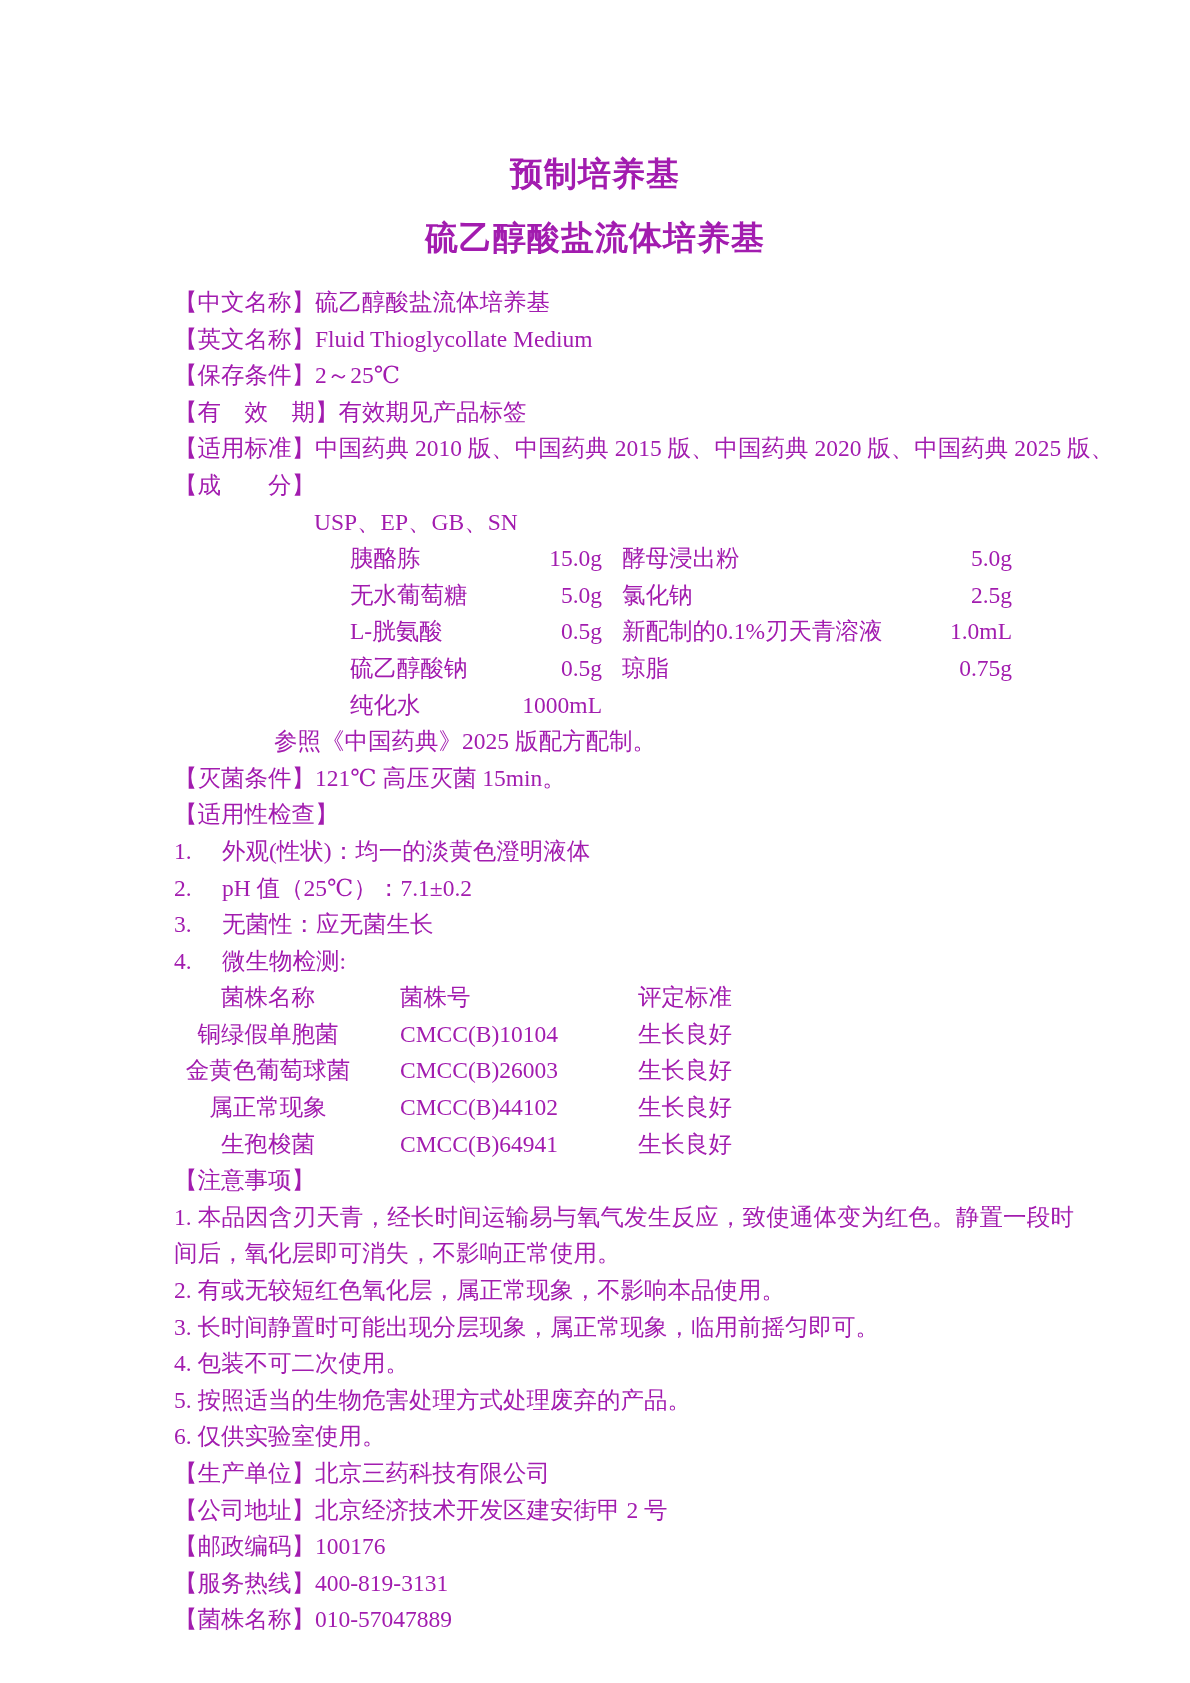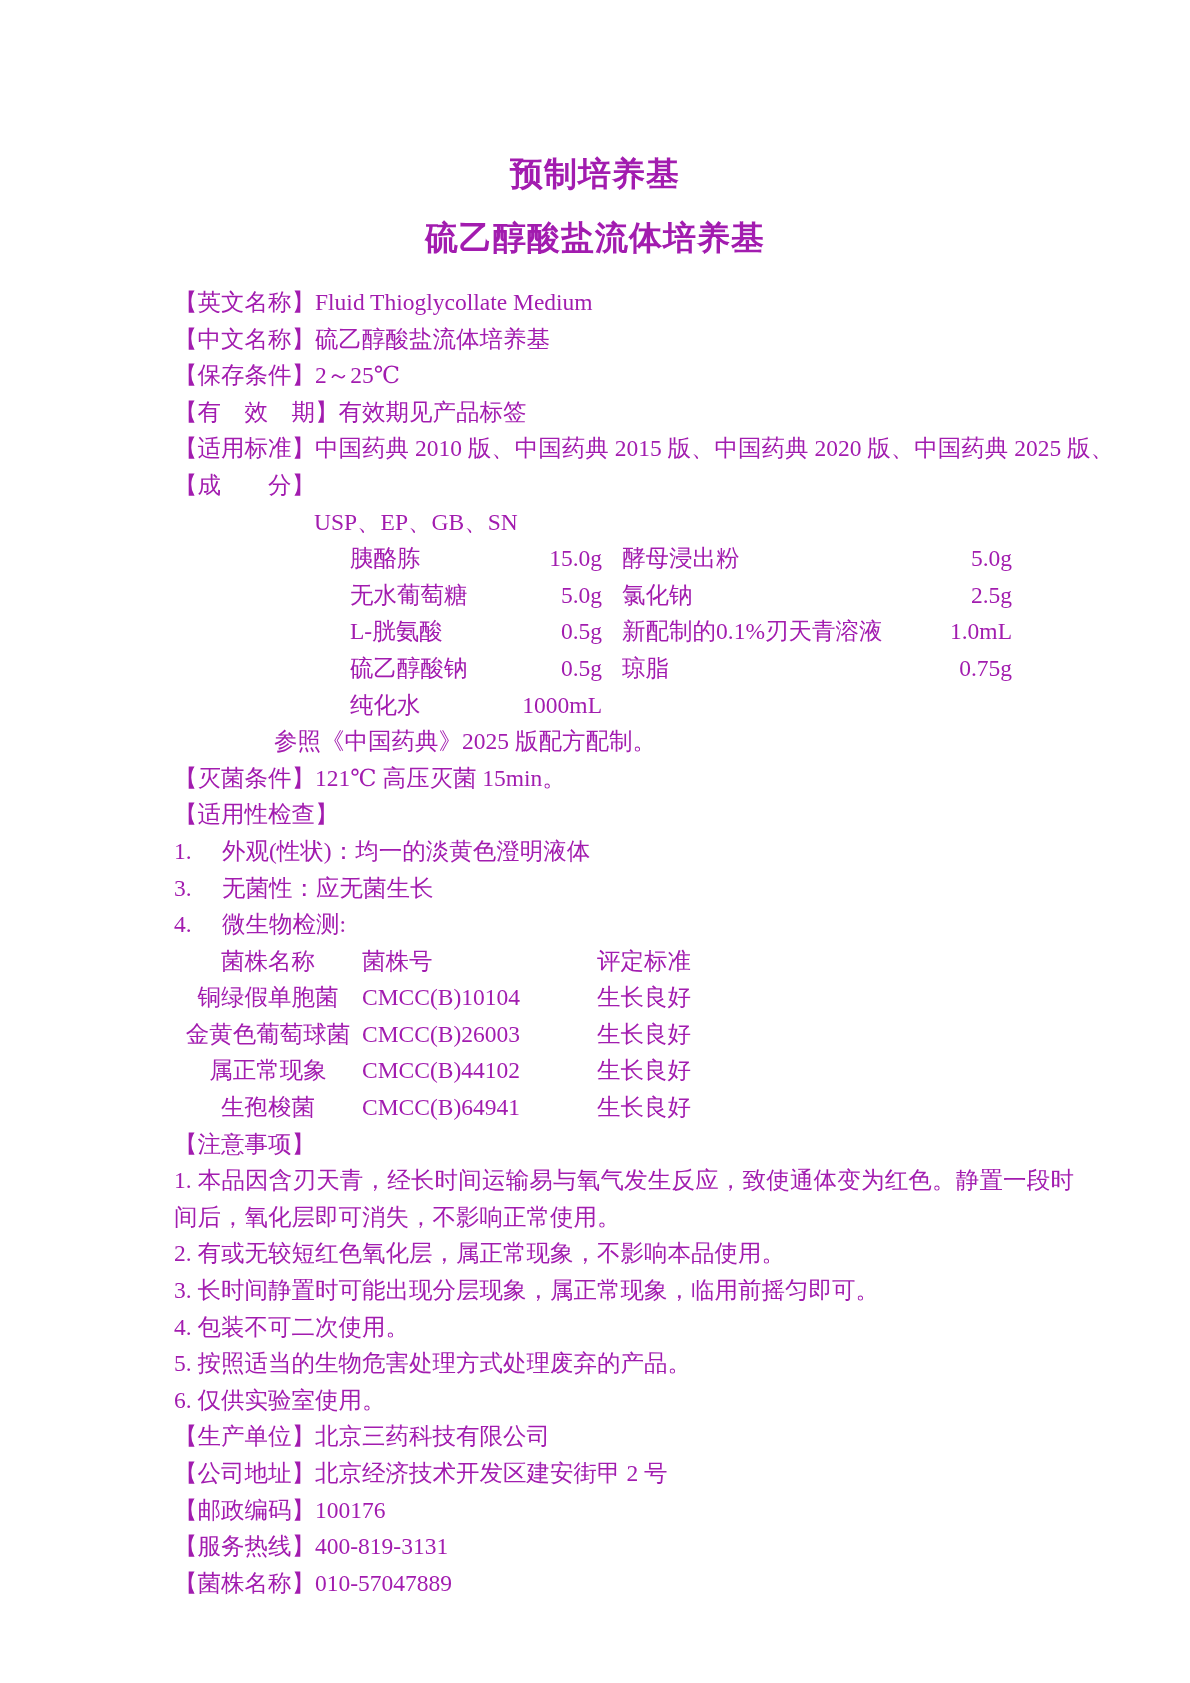--- a/index.html
+++ b/index.html
@@ -25,39 +25,39 @@
   
   .comp-row { display:flex; line-height:36.6px; padding-left:114px;justify-content:center; }
   .c-n1 { width:160px; }
   .c-a1 { width:92px; text-align:right; }
   .c-n2 { width:280px; margin-left:20px; }
   .c-a2 { width:110px; text-align:right; }
   
   .num-item { line-height:36.6px; }
   .num { display:inline-block; width:48px; }
   
-  .strain-row { display:flex; line-height:36.6px; }
+  .strain-row { display:flex; line-height:36.6px;gap:38px; }
   .s-c1 { width:188px; text-align:center; }
   .s-c2 { width:170px; text-align:left; }
-  .s-c3 { width:164px; margin-left:30px; text-align:center; }
+  .s-c3 { width:164px; margin-left:30px; }
 </style>
 </head>
 <body>
 
 <div class="page">
 
   <div class="titles">
     <div class="title-line">预制培养基</div>
     <div class="title-line">硫乙醇酸盐流体培养基</div>
   </div>
 
   <div class="body">
 
+    <div class="line"><span class="lbl">【中文名称】</span><span>硫乙醇酸盐流体培养基</span></div>
     <div class="line"><span class="lbl">【英文名称】</span><span>Fluid Thioglycollate Medium</span></div>
-    <div class="line"><span class="lbl">【中文名称】</span><span>硫乙醇酸盐流体培养基</span></div>
     <div class="line"><span class="lbl">【保存条件】</span><span>2～25℃</span></div>
     <div class="line"><span class="lbl">【有　效　期】</span><span>有效期见产品标签</span></div>
     <div class="line"><span class="lbl">【适用标准】</span><span>中国药典 2010 版、中国药典 2015 版、中国药典 2020 版、中国药典 2025 版、</span></div>
     <div class="line">【成　　分】</div>
 
     <div class="line indent-usp">USP、EP、GB、SN</div>
 
     <div class="comp-row">
       <span class="c-n1">胰酪胨</span>
         <span class="c-a1">15.0g</span>
@@ -89,20 +89,21 @@
         <span class="c-a2"></span>
     </div>
 
     <div class="line indent-ref">参照《中国药典》2025 版配方配制。</div>
 
     <div class="line"><span class="lbl">【灭菌条件】</span><span>121℃  高压灭菌 15min。</span></div>
 
     <div class="line">【适用性检查】</div>
 
     <div class="num-item"><span class="num">1.</span><span>外观(性状)：均一的淡黄色澄明液体</span></div>
+    <div class="num-item"><span class="num">2.</span><span>pH 值（25℃）：7.1±0.2</span></div>
     <div class="num-item"><span class="num">3.</span><span>无菌性：应无菌生长</span></div>
     <div class="num-item"><span class="num">4.</span><span>微生物检测:</span></div>
 
     <div class="strain-row">
       <span class="s-c1">菌株名称</span>
         <span class="s-c2">菌株号</span>
         <span class="s-c3">评定标准</span>
     </div>
     <div class="strain-row">
       <span class="s-c1">铜绿假单胞菌</span>

